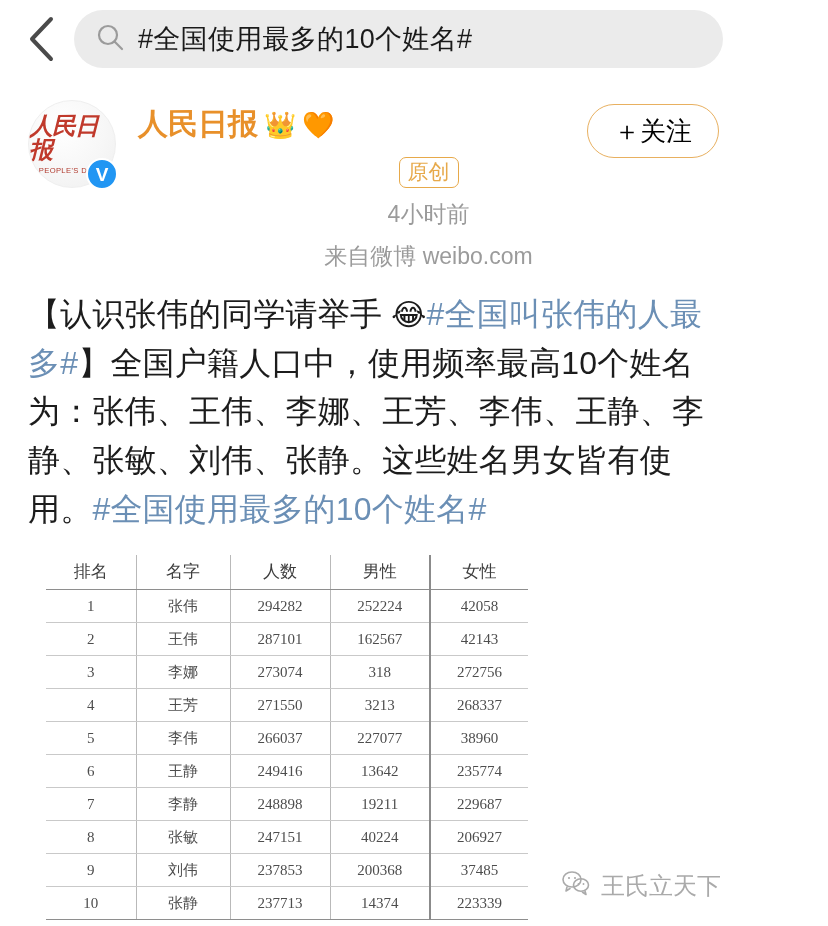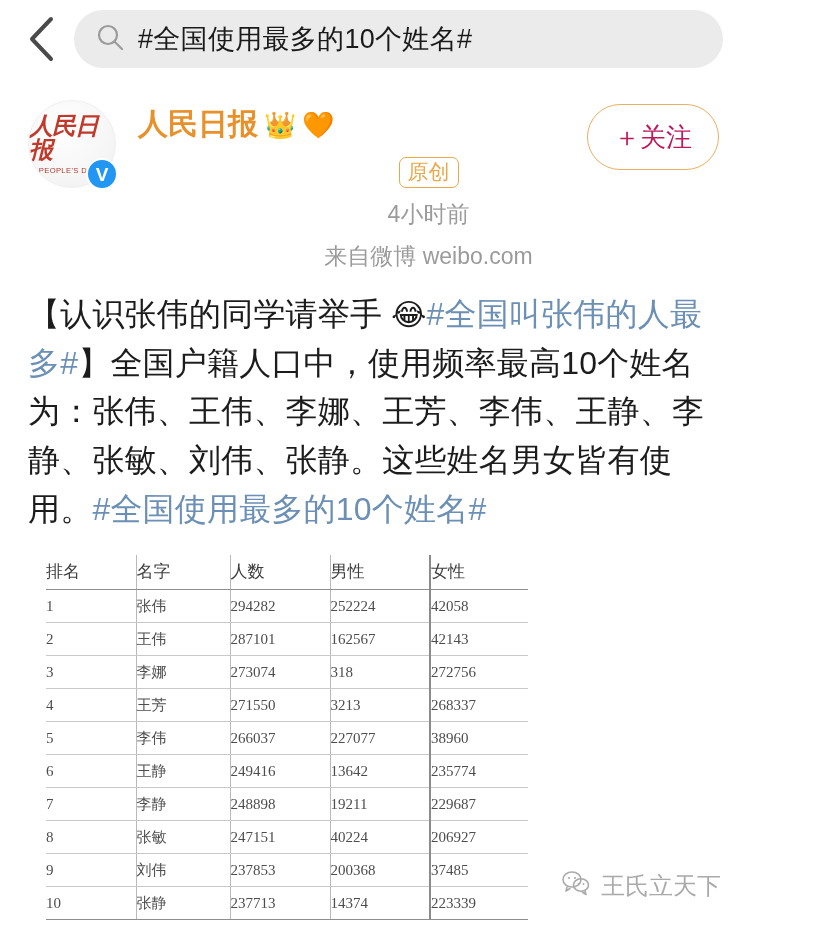--- a/index.html
+++ b/index.html
@@ -183,24 +183,24 @@
     border-radius: 7px;
     font-size: 21px;
     padding: 2px 8px 3px;
     line-height: 1.15;
   }
   .follow-btn {
     position: absolute;
     right: 0;
     top: 26px;
     border: 1px solid #e8b060;
-    color: #be185d;
+    color: #000000;
     border-radius: 34px;
     font-size: 26px;
-    padding: 19px 26px;
+    padding: 13px 26px;
     white-space: nowrap;
     background: #ffffff;
     line-height: 1;
   }
 
   
   .post-body {
     margin-top: 18px;
     font-size: 32px;
     line-height: 1.52;
@@ -219,21 +219,21 @@
     position: relative;
   }
   table.names-table {
     border-collapse: collapse;
     width: 482px;
     font-family: "Liberation Serif", "DejaVu Serif", serif;
     color: #4d4d4d;
   }
   table.names-table th,
   table.names-table td {
-    text-align: left;
+    text-align: center;
     font-weight: normal;
     border-right: 1px solid #b9b9b9;
     border-bottom: 1px solid #c9c9c9;
     padding: 0;
     height: 32px;
     line-height: 32px;
   }
   table.names-table th {
     font-size: 17px;
     color: #3d3d3d;

